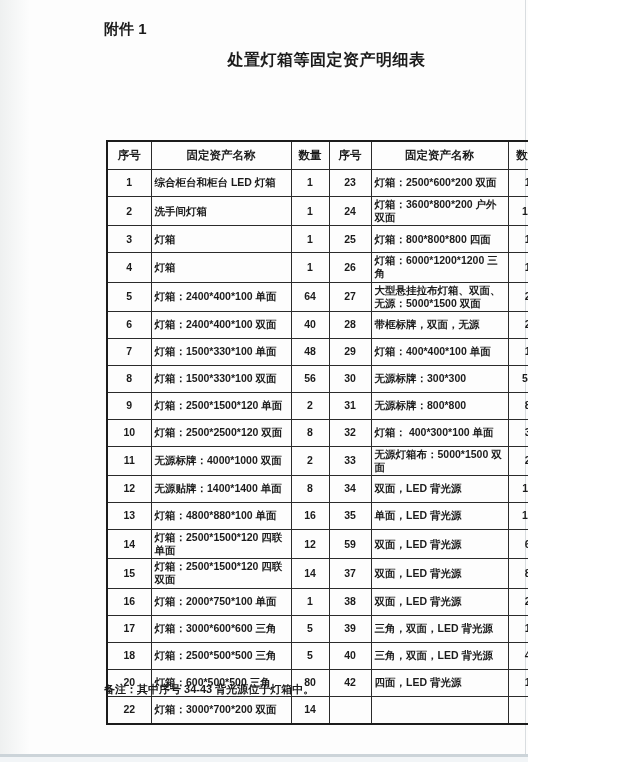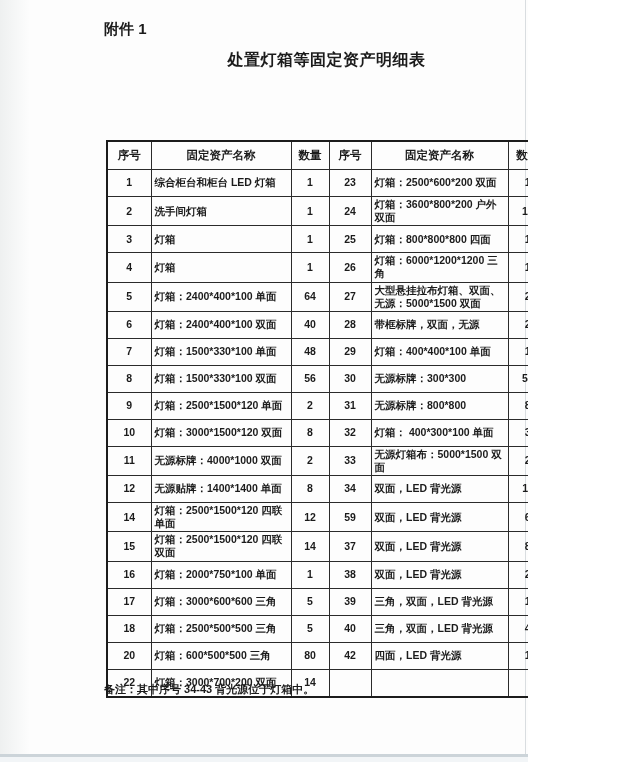--- a/index.html
+++ b/index.html
@@ -189,41 +189,49 @@
         <tr>
           <td class="c-idx">9</td>
           <td class="c-name">灯箱：2500*1500*120 单面</td>
           <td class="c-qty">2</td>
           <td class="c-idx">31</td>
           <td class="c-name">无源标牌：800*800</td>
           <td class="c-qty">8</td>
         </tr>
         <tr>
           <td class="c-idx">10</td>
-          <td class="c-name">灯箱：3000*1500*120 双面</td>
+          <td class="c-name">灯箱：2500*2500*120 双面</td>
           <td class="c-qty">8</td>
           <td class="c-idx">32</td>
           <td class="c-name">灯箱： 400*300*100 单面</td>
           <td class="c-qty">3</td>
         </tr>
         <tr>
           <td class="c-idx">11</td>
           <td class="c-name">无源标牌：4000*1000 双面</td>
           <td class="c-qty">2</td>
           <td class="c-idx">33</td>
           <td class="c-name">无源灯箱布：5000*1500 双面</td>
           <td class="c-qty">2</td>
         </tr>
         <tr>
           <td class="c-idx">12</td>
           <td class="c-name">无源贴牌：1400*1400 单面</td>
           <td class="c-qty">8</td>
           <td class="c-idx">34</td>
           <td class="c-name">双面，LED 背光源</td>
           <td class="c-qty">11</td>
+        </tr>
+        <tr>
+          <td class="c-idx">13</td>
+          <td class="c-name">灯箱：4800*880*100 单面</td>
+          <td class="c-qty">16</td>
+          <td class="c-idx">35</td>
+          <td class="c-name">单面，LED 背光源</td>
+          <td class="c-qty">10</td>
         </tr>
         <tr>
           <td class="c-idx">14</td>
           <td class="c-name">灯箱：2500*1500*120 四联单面</td>
           <td class="c-qty">12</td>
           <td class="c-idx">59</td>
           <td class="c-name">双面，LED 背光源</td>
           <td class="c-qty">6</td>
         </tr>
         <tr>

